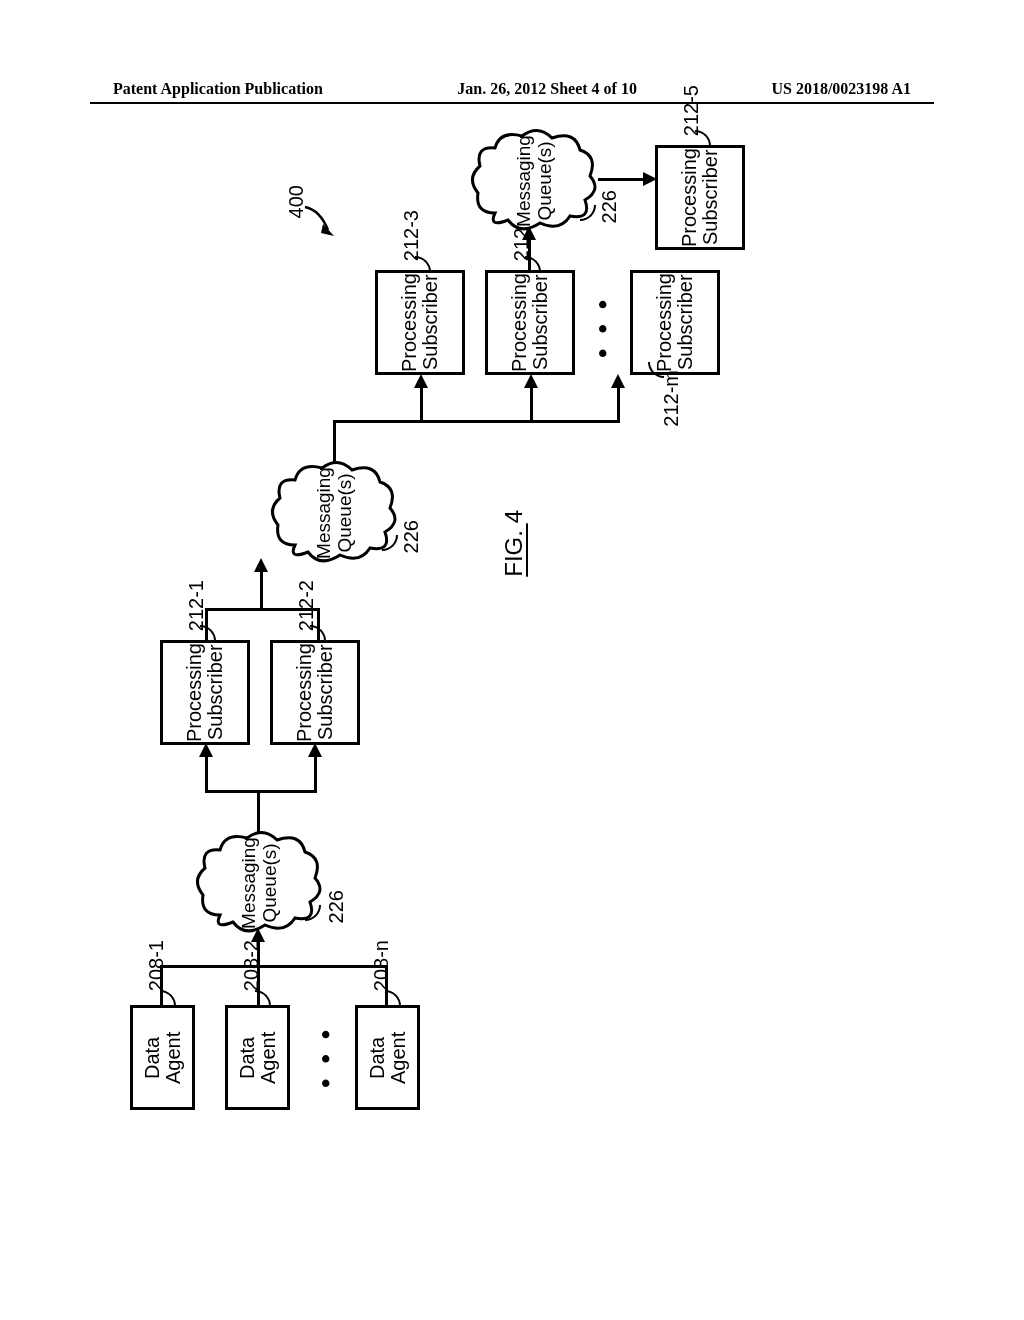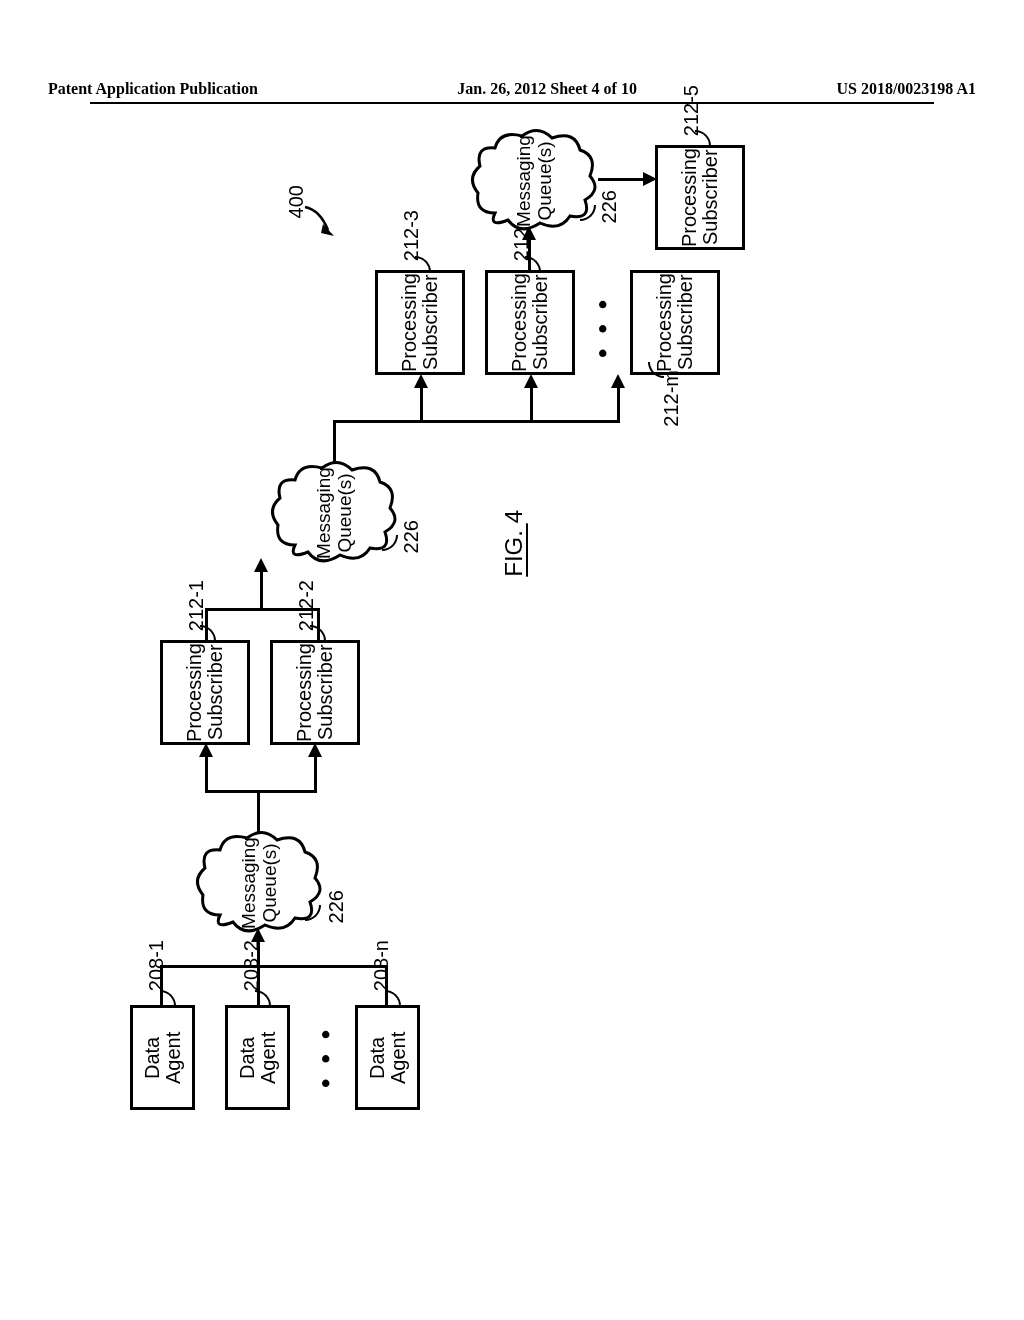--- a/index.html
+++ b/index.html
@@ -10,21 +10,21 @@
     font-family: "Times New Roman", serif;
     position: relative;
   }
   .header {
     position: absolute;
     top: 80px;
     left: 0;
     right: 0;
     display: flex;
     justify-content: space-between;
-    padding: 0 48px;
+    padding: 0 113px;
     font-size: 16px;
     font-weight: bold;
   }
   .header-center { text-align: center; }
   .header-right { text-align: right; }
   .hr-line {
     position: absolute;
     top: 102px;
     left: 90px;
     right: 90px;

